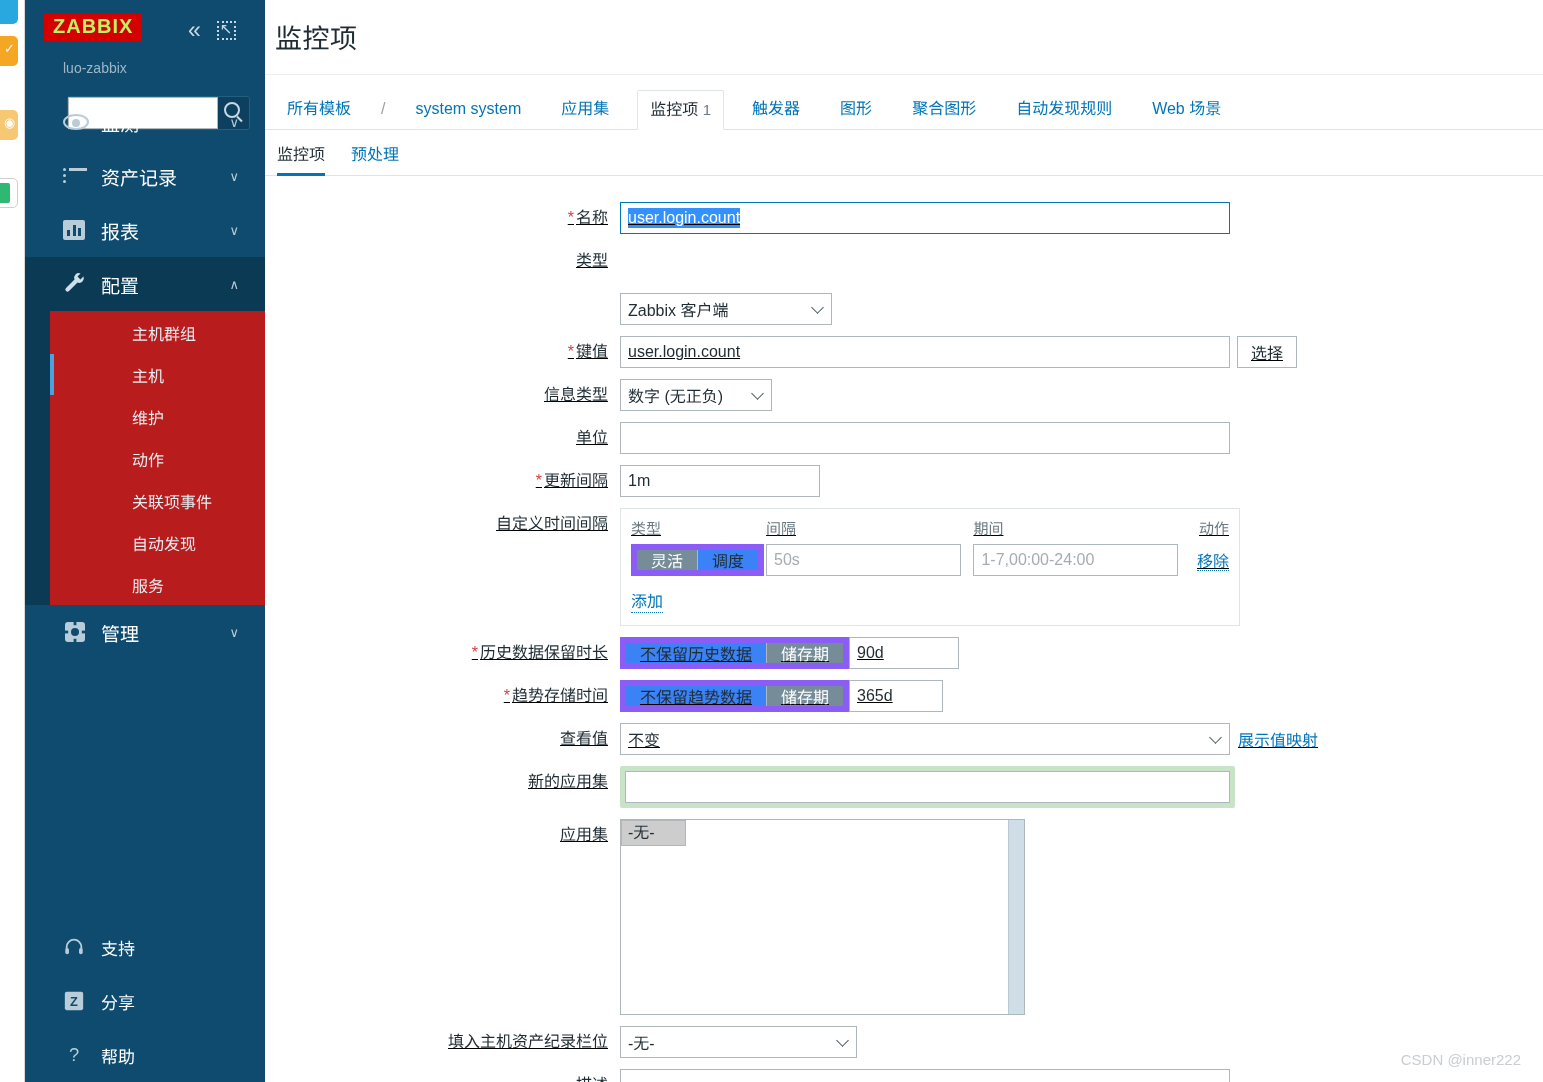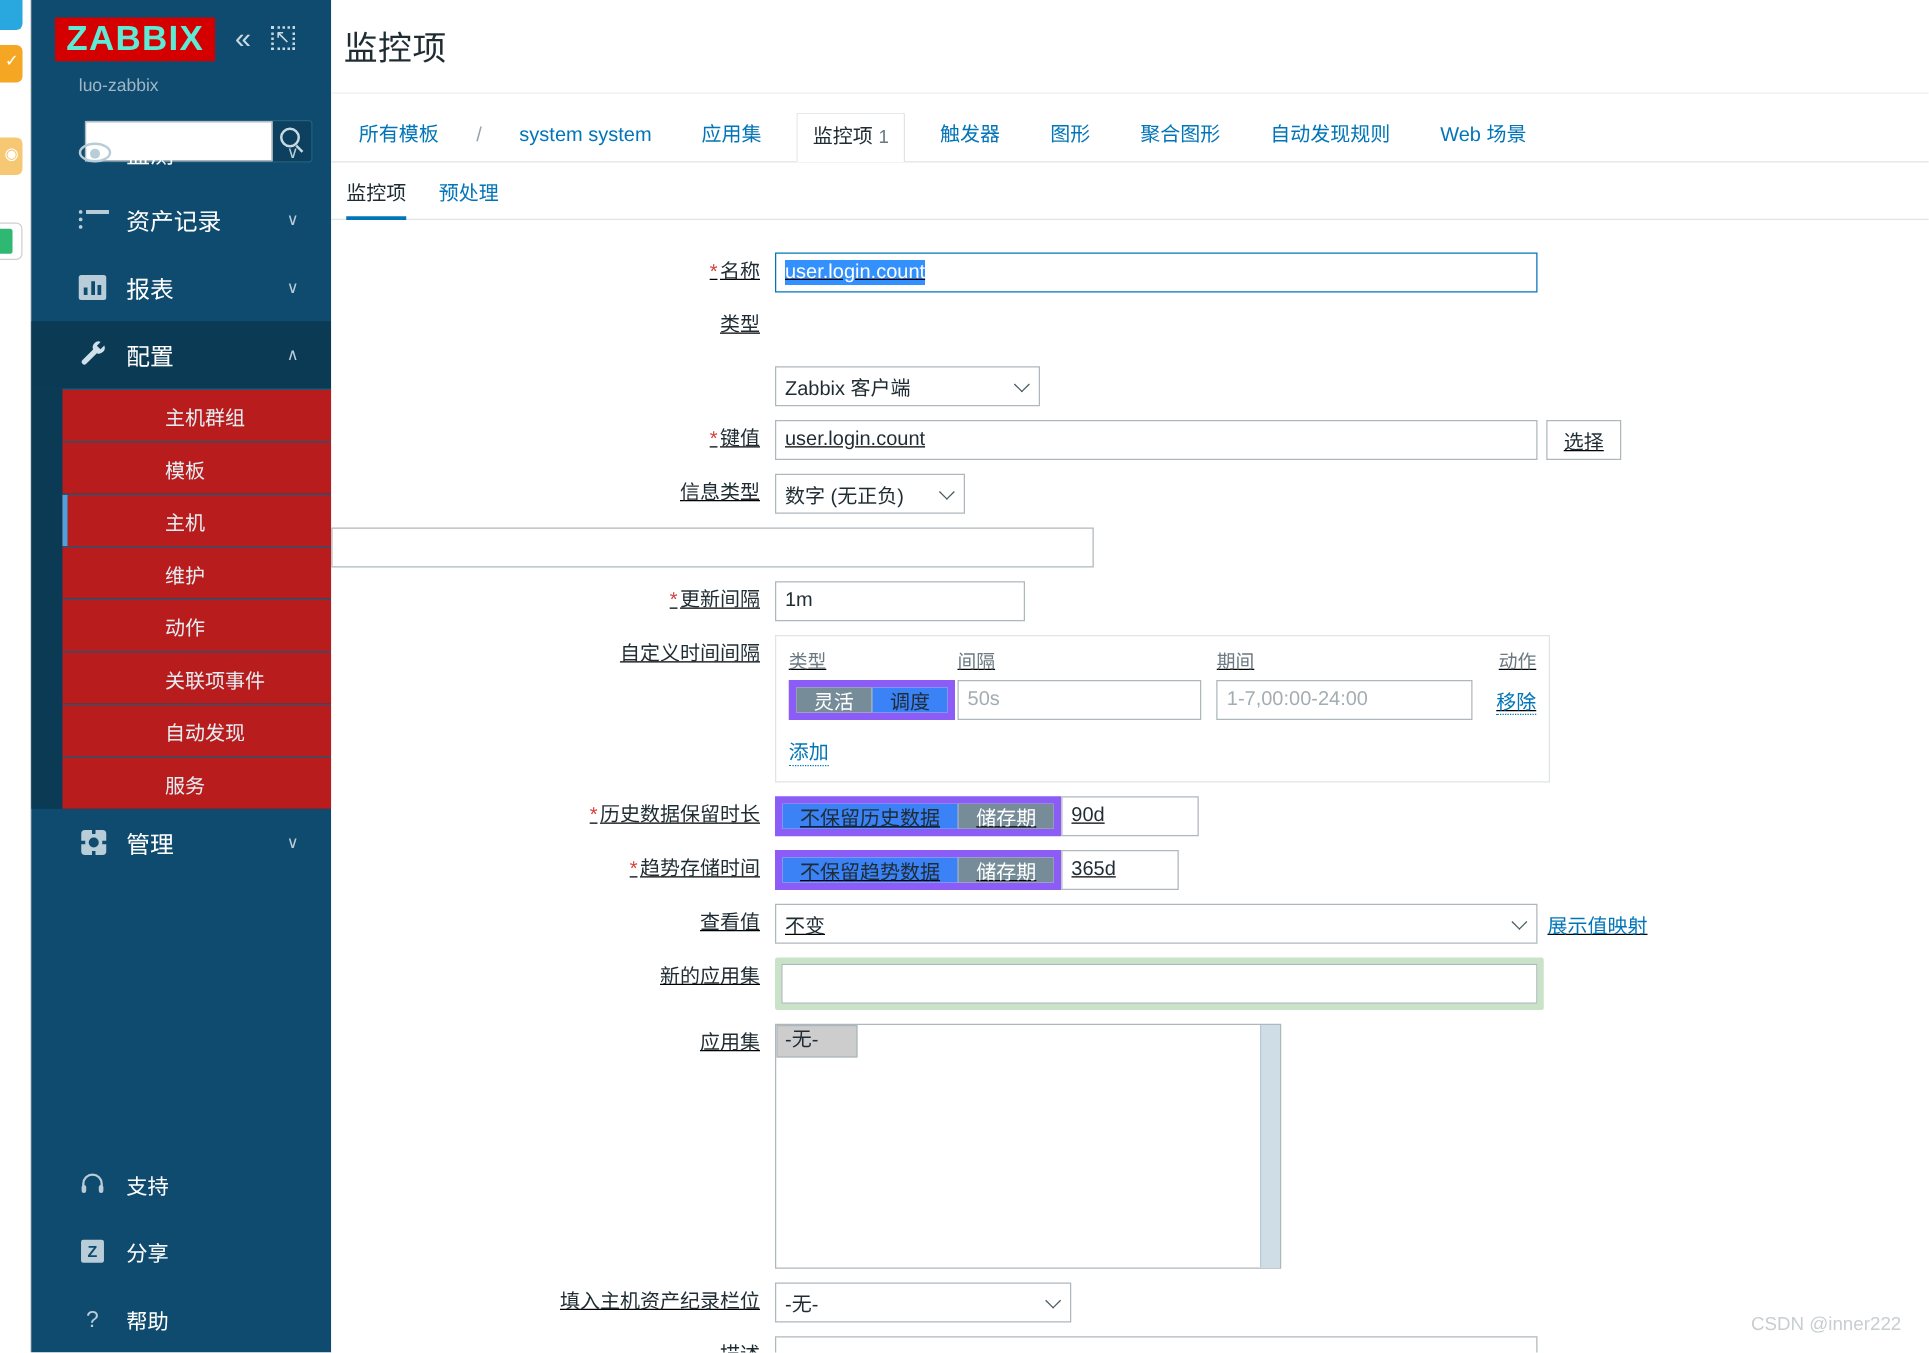--- a/index.html
+++ b/index.html
@@ -27,22 +27,22 @@
   .ext-icon .glyph { position:absolute; right:3px; top:5px; font-size:13px; color:#fff; }
 
   
   .sidebar {
     position:absolute; left:25px; top:0; width:240px; height:1082px;
     background:#0f4b6e; color:#e8eef2; overflow:hidden;
   }
   .sb-head { position:relative; height:95px; }
   .logo {
     position:absolute; left:19px; top:14px;
-    background:#d40000; color:#5eead4;
-    font-size:28px; font-weight:bold; letter-spacing:1px;
+    background:#d40000; color:#bef264;
+    font-size:20px; font-weight:bold; letter-spacing:1px;
     padding:2px 9px 4px 9px; line-height:1.05;
     font-family:"Liberation Sans", sans-serif;
   }
   .sb-ctrl { position:absolute; top:19px; display:flex; gap:16px; align-items:center;}
   .sb-ctrl { left:163px; }
   .icon-collapse { font-size:23px; color:#c9d9e3; line-height:1; cursor:pointer; }
   .icon-compact {
     width:19px; height:19px; border:2px dotted #c9d9e3; position:relative; cursor:pointer;
   }
   .icon-compact::after{
@@ -296,23 +296,20 @@
             <path d="M20.5 4.5a4.6 4.6 0 0 1-6 6L6 19a2.1 2.1 0 1 1-3-3l8.5-8.5a4.6 4.6 0 0 1 6-6l-3 3 2.9 2.9 3-3z" fill="#cfe0ea"></path>
           </svg>
       </span>
       <span class="nv-label">配置</span>
       <span class="caret">∧</span>
     </div>
 
     <div class="sub-wrap">
       <div class="sub-item">
           <span>主机群组</span>
-        </div>
-      <div class="sub-item">
-          <span>模板</span>
         </div>
       <div class="sub-item selected">
           <span>主机</span>
         </div>
       <div class="sub-item">
           <span>维护</span>
         </div>
       <div class="sub-item">
           <span>动作</span>
         </div>
@@ -435,20 +432,21 @@
         <div class="lbl">信息类型</div>
         <div class="fld">
           <div class="sel" style="width:152px;">
             <span>数字 (无正负)</span>
             <span class="chev"></span>
           </div>
         </div>
       </div>
 
       <div class="row">
+        <div class="lbl">单位</div>
         <div class="fld">
           <input type="text" style="width: 610px;" placeholder="">
         </div>
       </div>
 
       <div class="row">
         <div class="lbl">
           <span class="req">*</span><span>更新间隔</span>
         </div>
         <div class="fld">

